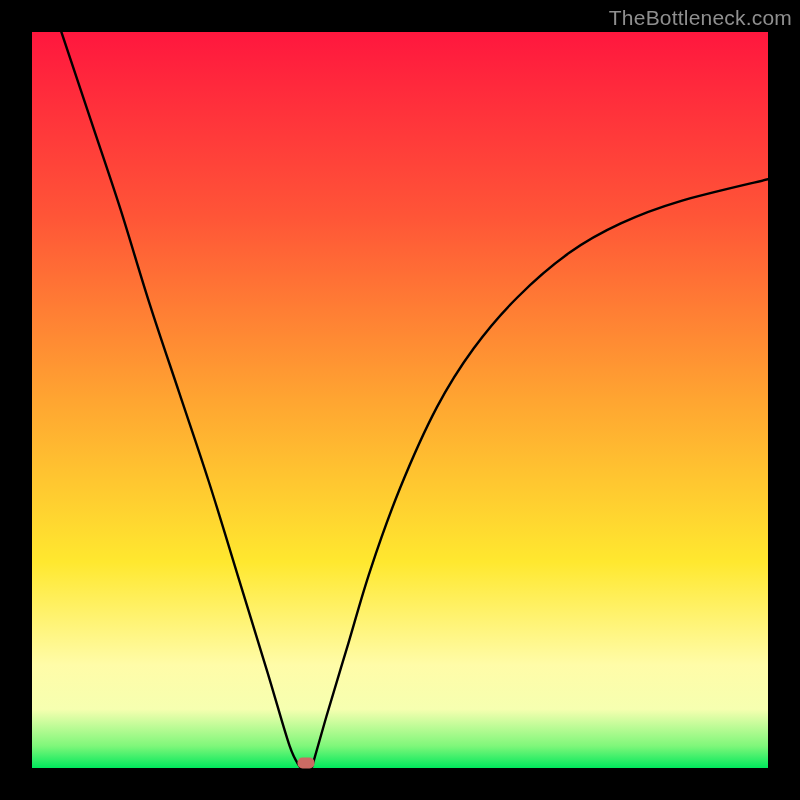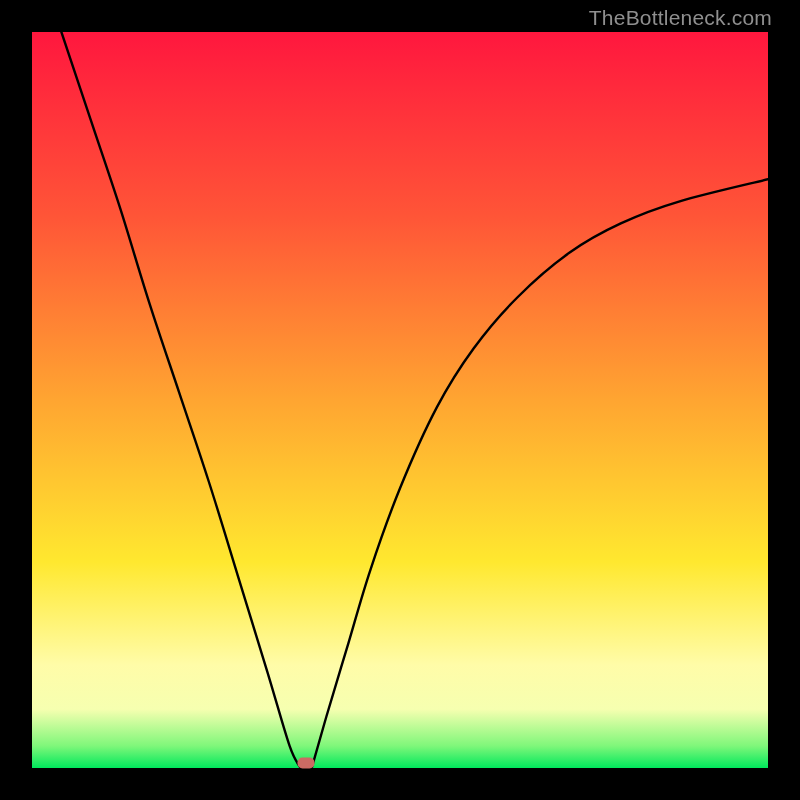--- a/index.html
+++ b/index.html
@@ -34,21 +34,21 @@
       #ffe82f 72%,
       #fffca8 86%,
       #f6ffb0 92%,
       #7ff77a 97%,
       #00e85c 100%
     );
   }
   .watermark {
     position: absolute;
     top: 6px;
-    right: 28px;
+    right: 8px;
     color: #8f8f8f;
     font-size: 21px;
     letter-spacing: 0.2px;
     font-weight: 400;
   }
   svg.curve {
     position: absolute;
     top: 0;
     left: 0;
     width: 736px;

